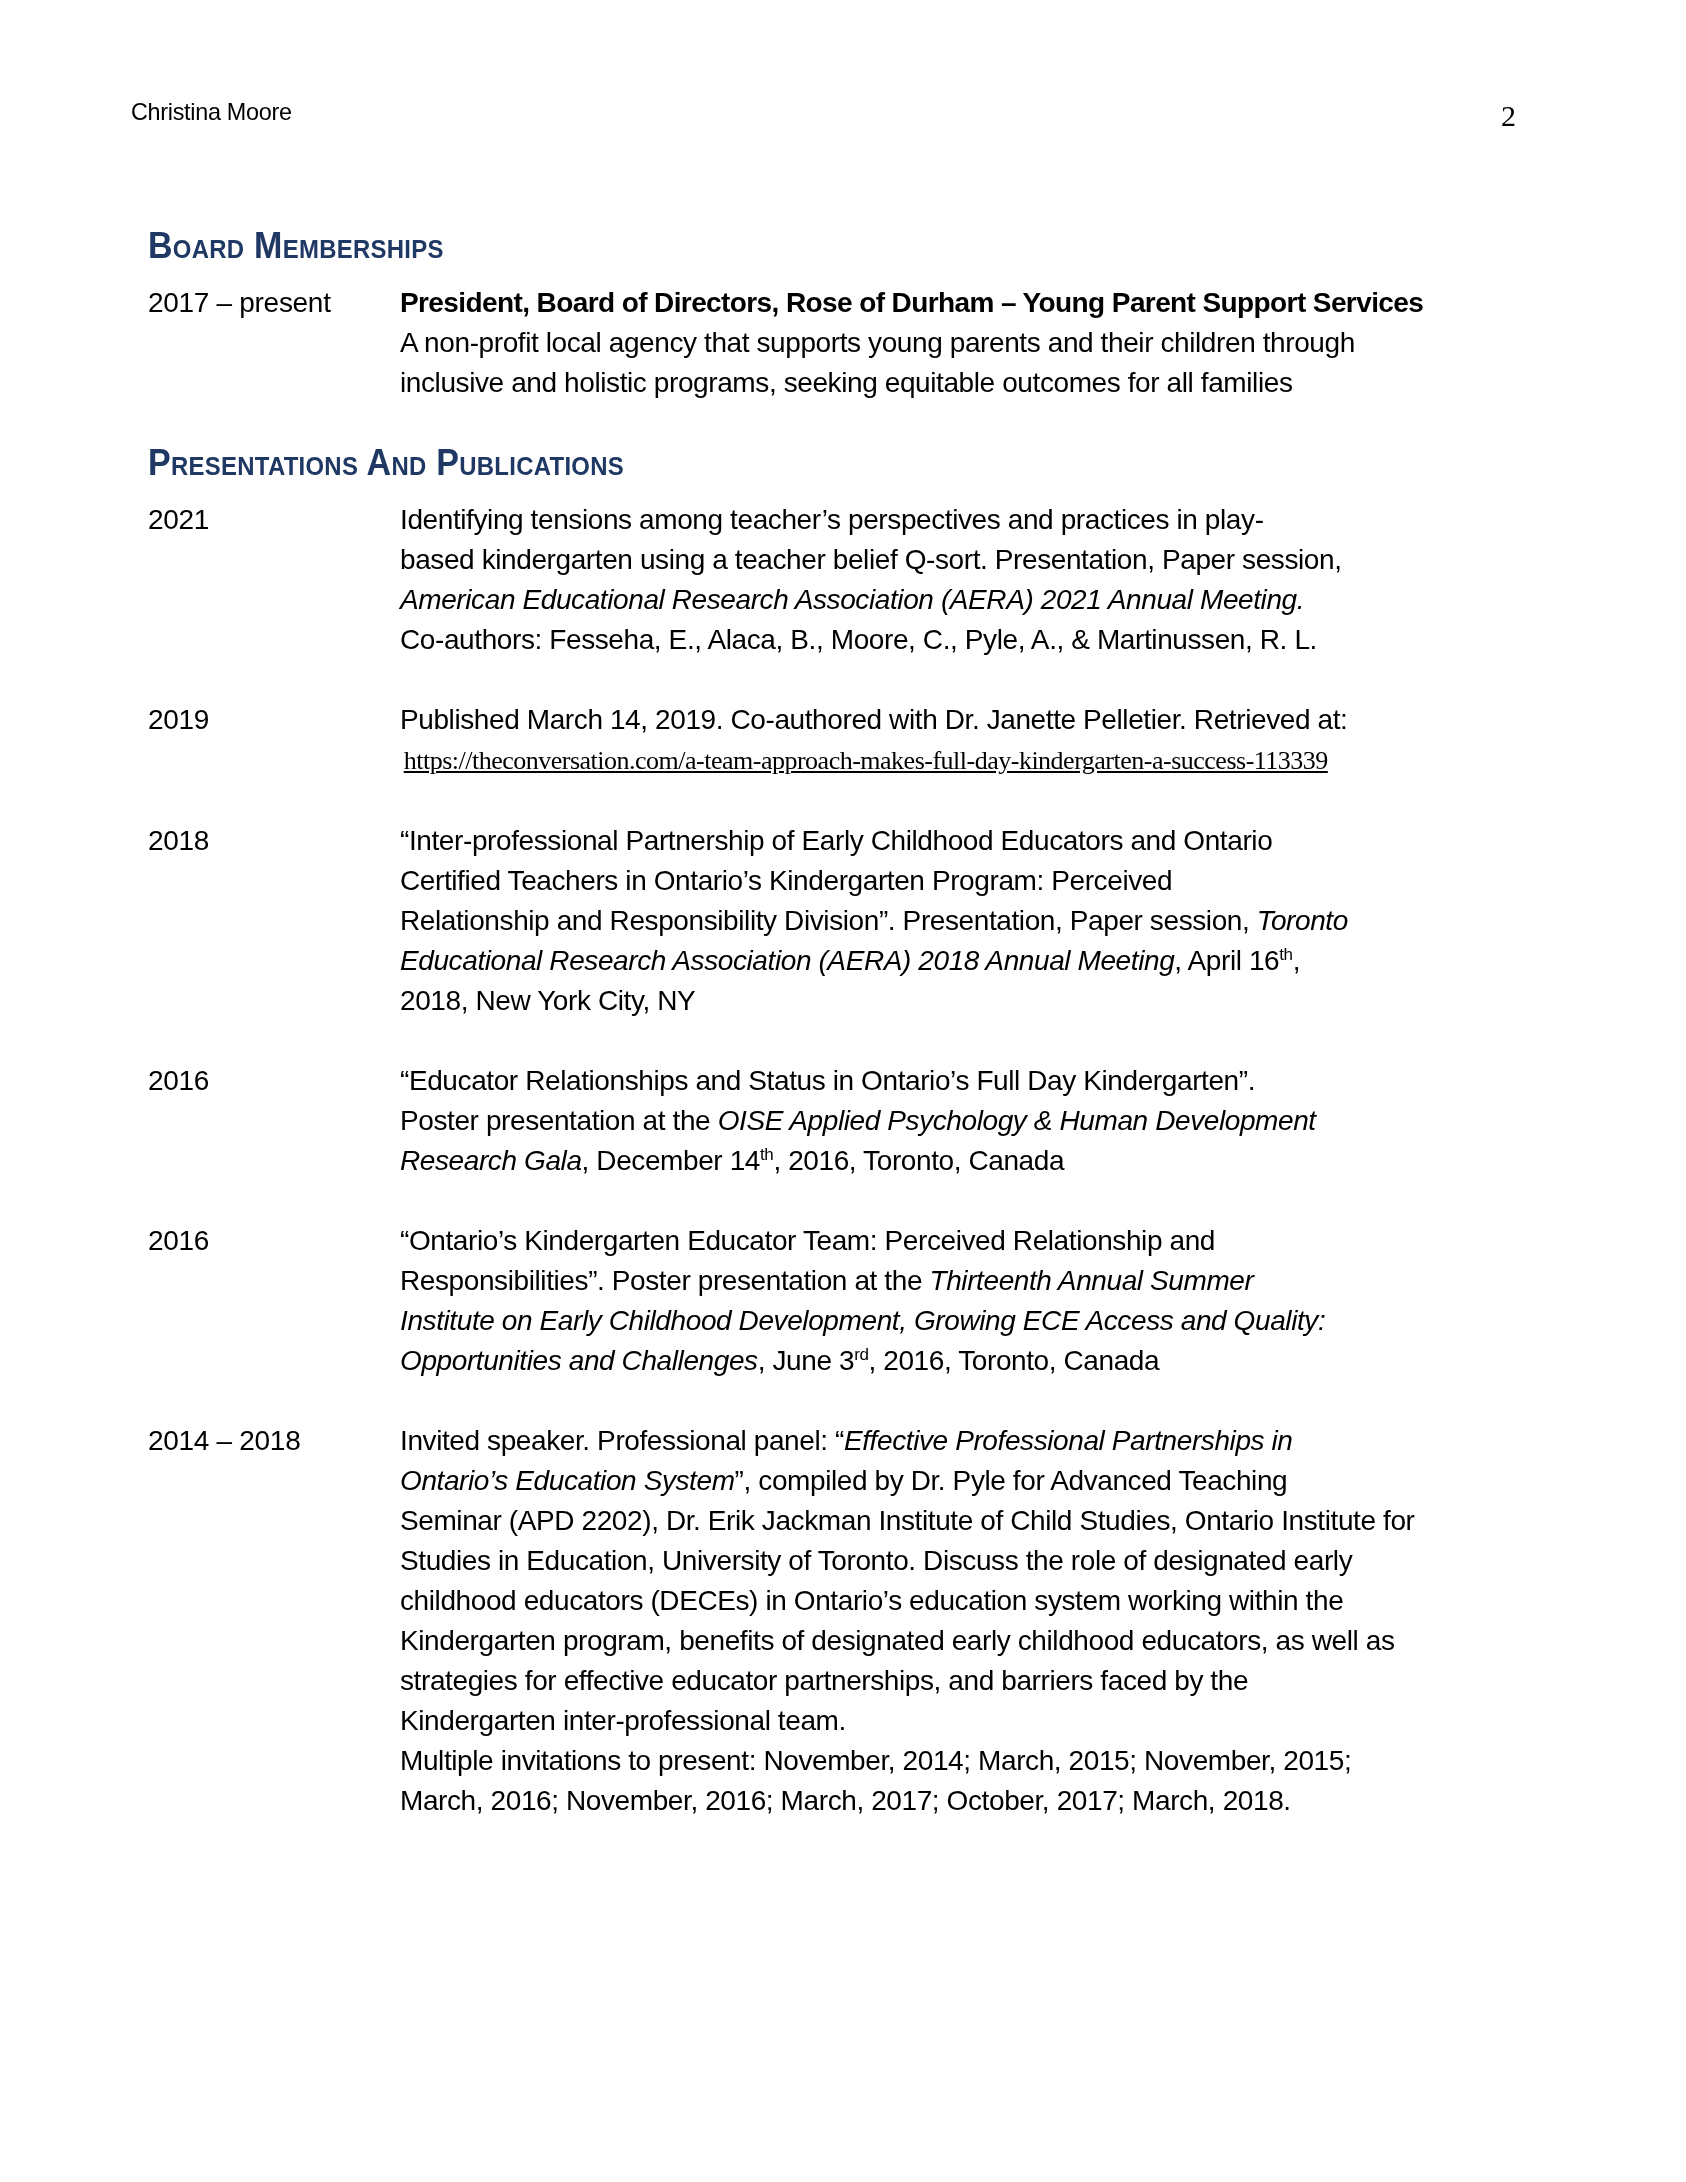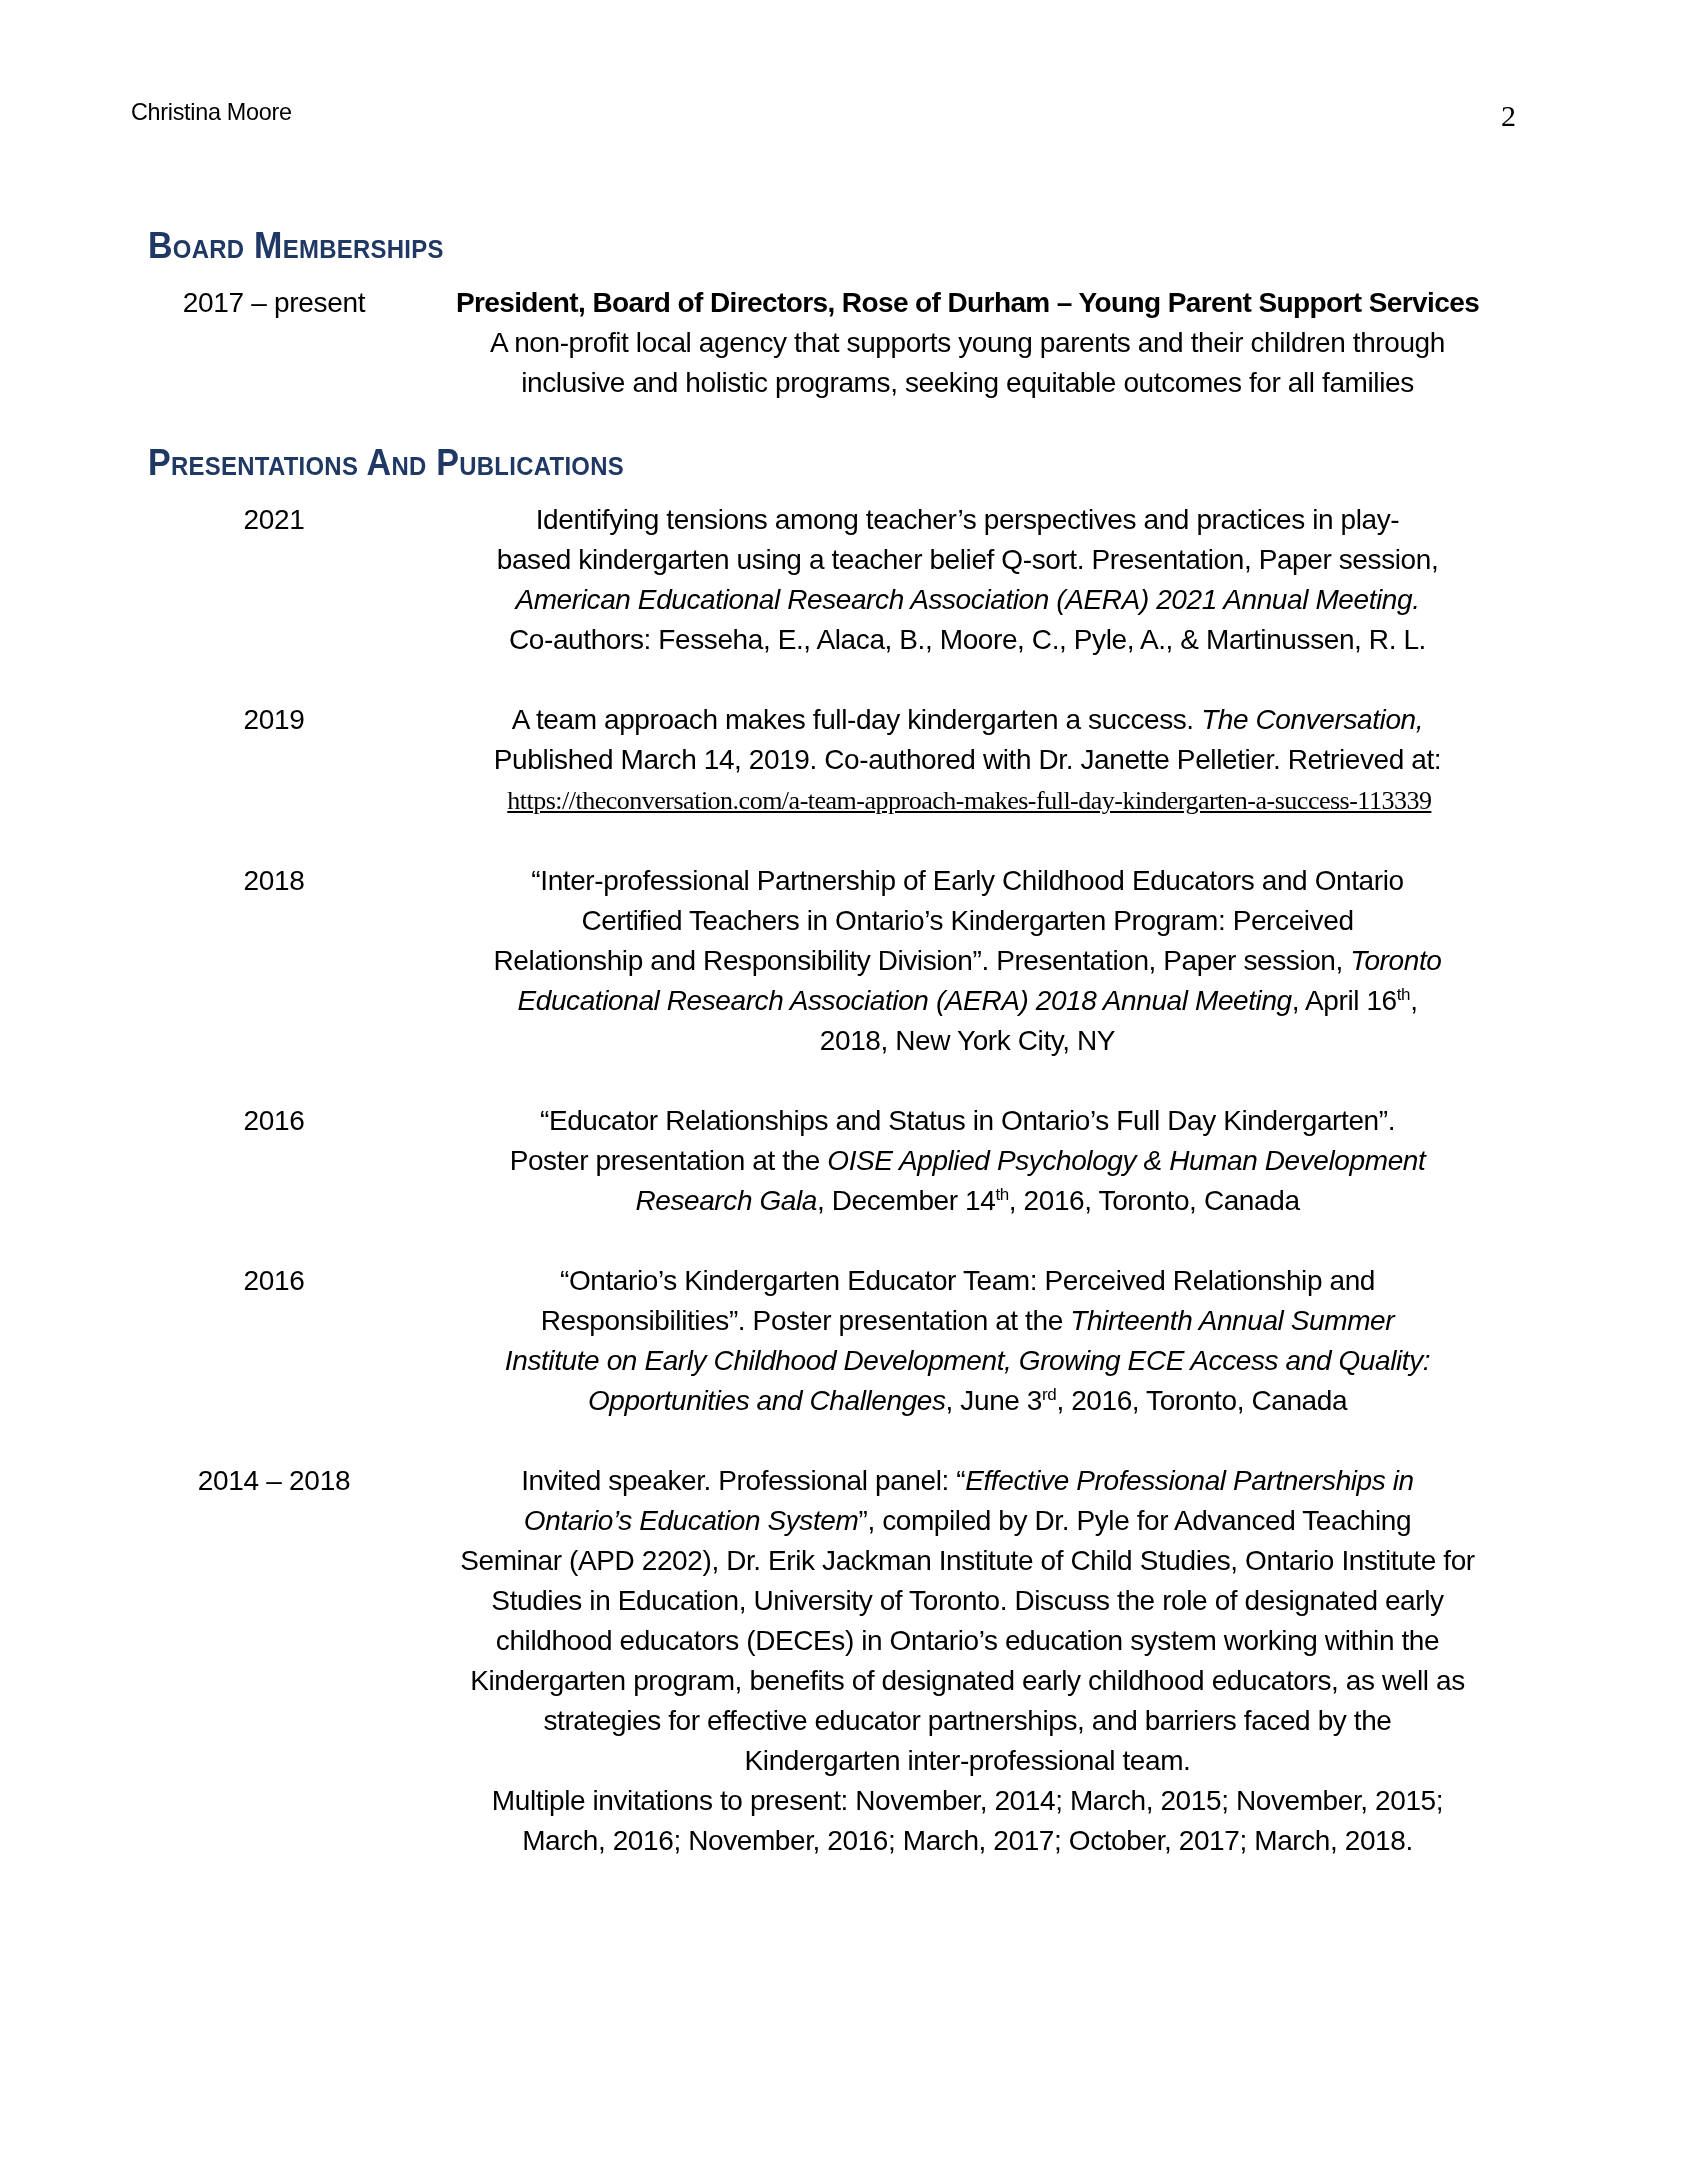--- a/index.html
+++ b/index.html
@@ -26,21 +26,21 @@
   }
   .section-heading {
     color: #1f3864; font-weight: bold; font-size: 37px;
     font-variant: small-caps; letter-spacing: 0.3px;
     margin: 0; line-height: 52px;
     transform: scaleX(0.92); transform-origin: left center;
   }
   .section { margin-bottom: 0; }
   .section + .section { margin-top: 34px; }
   .entries { margin-top: 11.2px; }
-  .entry { display: flex; font-size: 28px; line-height: 40px; text-align: center; }
+  .entry { display: flex; font-size: 28px; line-height: 40px; }
   .entry + .entry { margin-top: 40px; }
   .entry-date { width: 252px; flex: 0 0 252px; letter-spacing: -0.3px; }
   .entry-body { flex: 1; letter-spacing: -0.4px; }
   .entry-body .title-bold { font-weight: bold; letter-spacing: -0.6px; }
   .entry-body em { font-style: italic; }
   .entry-body sup { font-size: 17px; line-height: 0; vertical-align: super; }
   .entry-body .link {
     color: #1a0dab; text-decoration: underline;
     font-family: "Liberation Serif", "DejaVu Serif", serif;
     font-size: 26px; letter-spacing: -0.5px;
@@ -78,21 +78,20 @@
           <div class="entry-body">
             <span class="line"><span>Identifying tensions among teacher’s perspectives and practices in play-</span></span>
             <span class="line"><span>based kindergarten using a teacher belief Q-sort.  Presentation, Paper session,</span></span>
             <span class="line"><em>American Educational Research Association (AERA) 2021 Annual Meeting.</em></span>
             <span class="line"><span>Co-authors: Fesseha, E., Alaca, B., Moore, C., Pyle, A., &amp; Martinussen, R. L.</span></span>
           </div>
         </div>
         <div class="entry">
           <div class="entry-date">2019</div>
           <div class="entry-body">
-            <span class="line"><span>A team approach makes full-day kindergarten a success.  </span><em>The Conversation,</em></span>
             <span class="line"><span>Published March 14, 2019. Co-authored with Dr. Janette Pelletier.  Retrieved at:</span></span>
             <span class="line"><a class="link" style="color: #000000;">https://theconversation.com/a-team-approach-makes-full-day-kindergarten-a-success-113339</a></span>
           </div>
         </div>
         <div class="entry">
           <div class="entry-date">2018</div>
           <div class="entry-body">
             <span class="line"><span>“Inter-professional Partnership of Early Childhood Educators and Ontario</span></span>
             <span class="line"><span>Certified Teachers in Ontario’s Kindergarten Program: Perceived</span></span>
             <span class="line"><span>Relationship and Responsibility Division”.  Presentation, Paper session, </span><em>Toronto</em></span>

